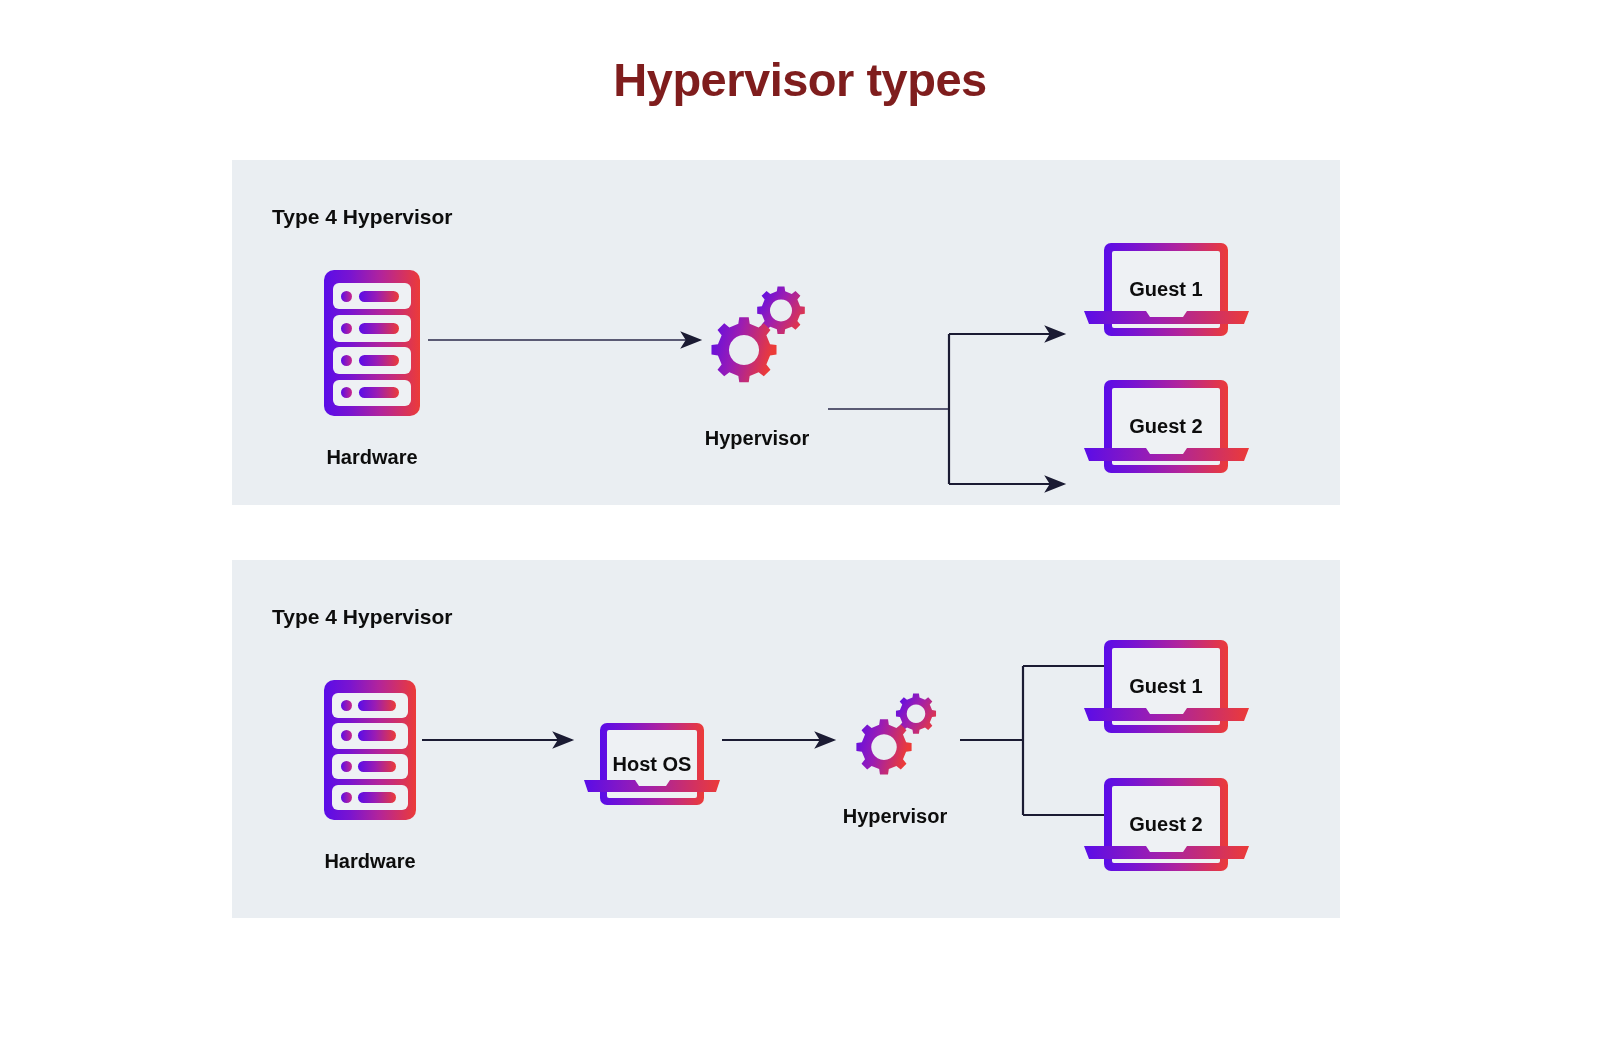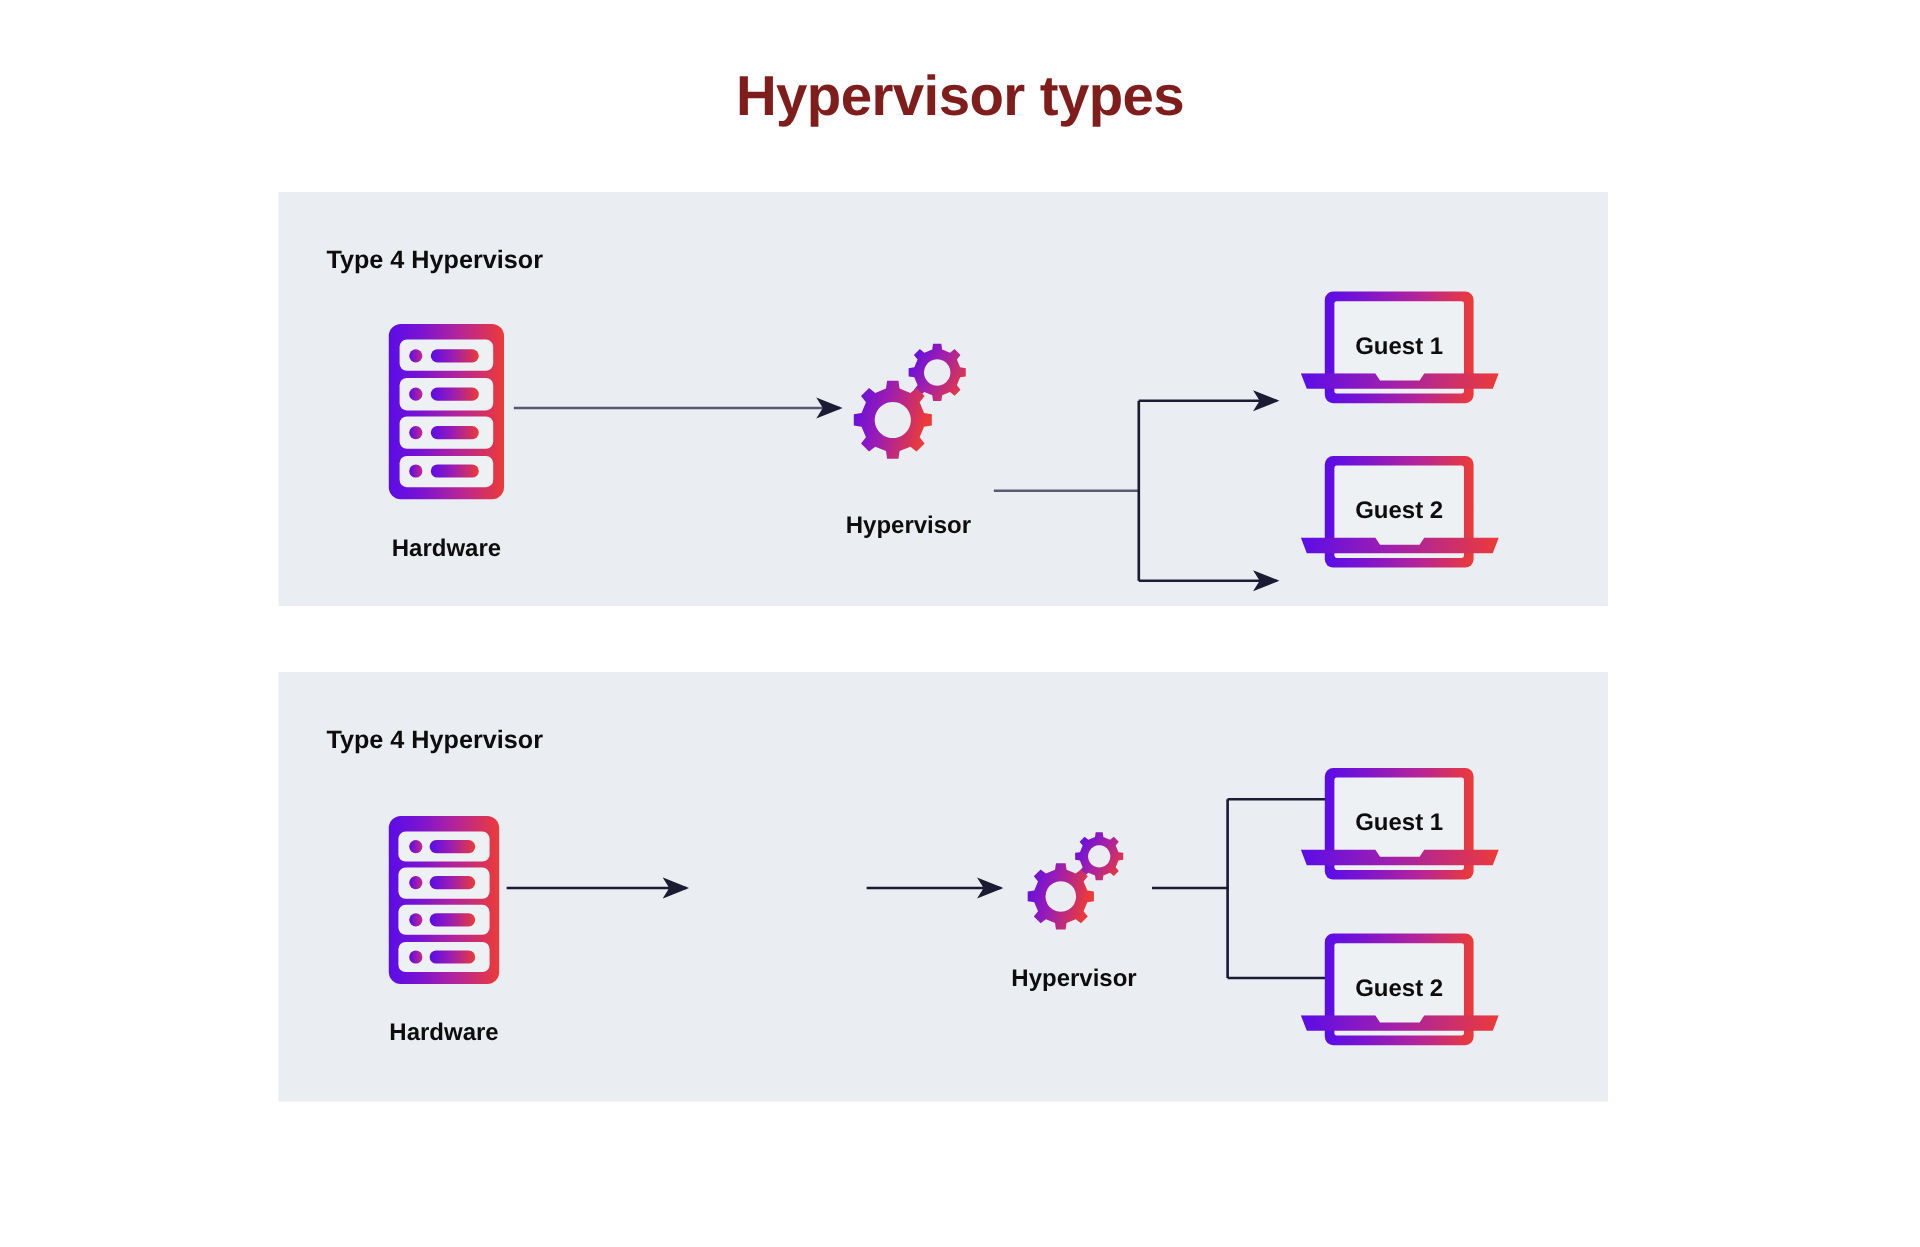--- a/index.html
+++ b/index.html
@@ -301,20 +301,38 @@
 
   <svg class="connector" style="left:190px; top:160px;" width="180" height="40" viewBox="0 0 180 40">
     <defs>
       <marker id="ah4" markerWidth="11" markerHeight="11" refX="9" refY="4" orient="auto">
         <path d="M0,0 L10,4 L0,8 L2.5,4 Z" fill="#1b1b33"></path>
       </marker>
     </defs>
     <line x1="0" y1="20" x2="150" y2="20" stroke="#1b1b33" stroke-width="2.2" marker-end="url(#ah4)"></line>
   </svg>
 
+  <div class="node" style="left:352px; top:135px; width:136px; height:90px;">
+    <div class="laptop" style="width:136px; height:90px;">
+      <div class="laptop-screen" style="width:104px; height:82px; left:16px;">
+        <div class="laptop-inner" style="left:7px; top:7px; right:7px; bottom:7px;"></div>
+        <div class="laptop-text">Host OS</div>
+      </div>
+      <svg class="laptop-base" style="left:0px; top:85px;" width="136" height="14" viewBox="0 0 136 14">
+        <defs>
+          <linearGradient id="lb3" x1="0" y1="0" x2="1" y2="0">
+            <stop offset="0%" stop-color="#5a0ce8"></stop>
+            <stop offset="45%" stop-color="#a01fae"></stop>
+            <stop offset="100%" stop-color="#ec3b38"></stop>
+          </linearGradient>
+        </defs>
+        <path fill="url(#lb3)" d="M0,0 L51,0 L55,6 L82,6 L86,0 L136,0 L132,12 L4,12 Z"></path>
+      </svg>
+    </div>
+  </div>
 
   <svg class="connector" style="left:490px; top:160px;" width="140" height="40" viewBox="0 0 140 40">
     <defs>
       <marker id="ah5" markerWidth="11" markerHeight="11" refX="9" refY="4" orient="auto">
         <path d="M0,0 L10,4 L0,8 L2.5,4 Z" fill="#1b1b33"></path>
       </marker>
     </defs>
     <line x1="0" y1="20" x2="112" y2="20" stroke="#1b1b33" stroke-width="2.2" marker-end="url(#ah5)"></line>
   </svg>
 

